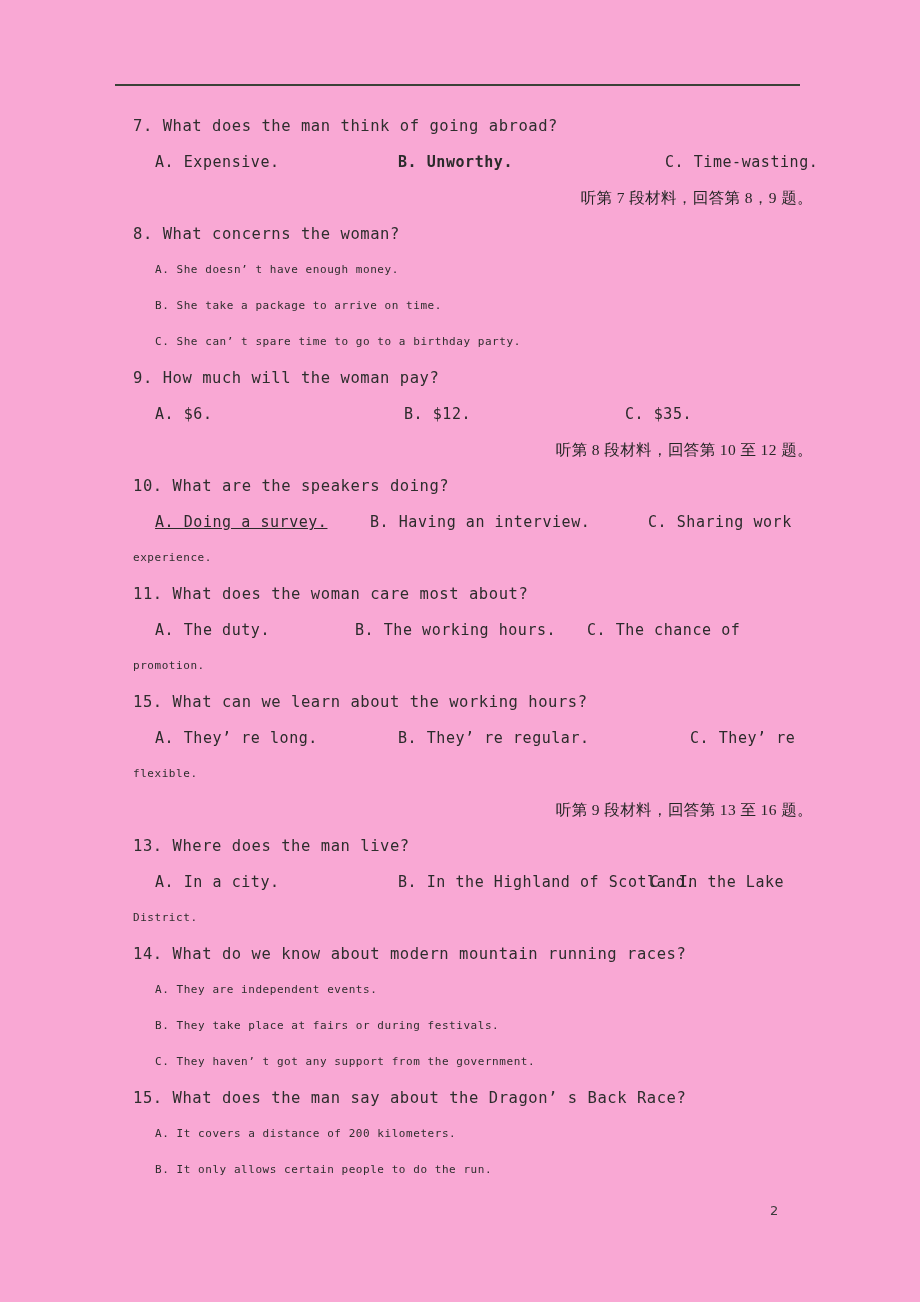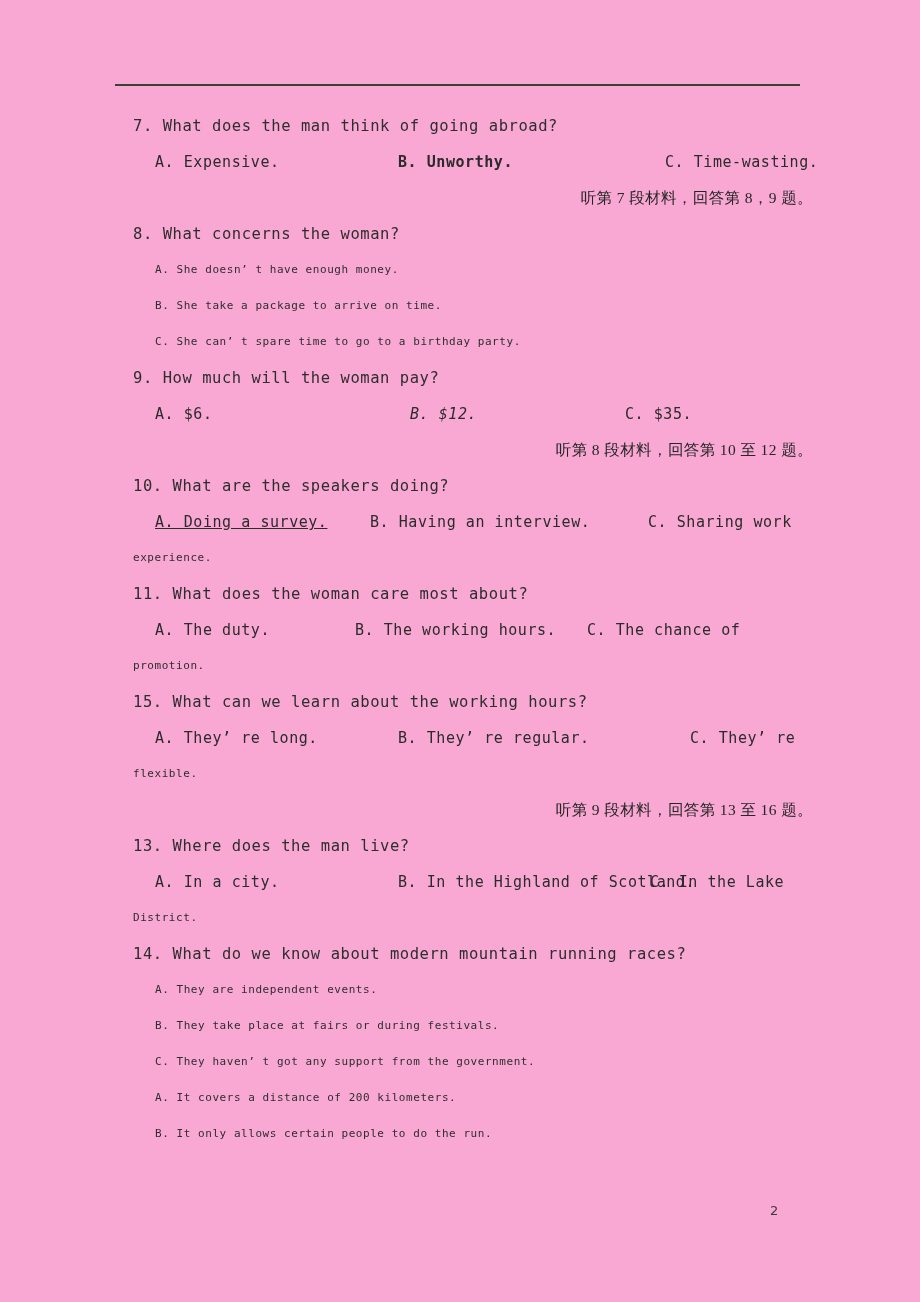--- a/index.html
+++ b/index.html
@@ -118,21 +118,21 @@
         <span style="left: 492px; margin-left: 40px;">C. Time-wasting.</span>
       </div>
       <div class="line cn">听第 7 段材料，回答第 8，9 题。</div>
       <div class="line stem">8. What concerns the woman?</div>
       <div class="line opt-line">A. She doesn’ t have enough money.</div>
       <div class="line opt-line">B. She take a package to arrive on time.</div>
       <div class="line opt-line">C. She can’ t spare time to go to a birthday party.</div>
       <div class="line stem">9. How much will the woman pay?</div>
       <div class="row3">
         <span style="left: 22px;">A. $6.</span>
-        <span style="left: 277px; font-style: italic;">B. $12.</span>
+        <span style="left: 271px;">B. $12.</span>
         <span style="left: 492px;">C. $35.</span>
       </div>
       <div class="line cn">听第 8 段材料，回答第 10 至 12 题。</div>
       <div class="line stem">10. What are the speakers doing?</div>
       <div class="row3">
         <span style="left: 22px; text-decoration: underline;">A. Doing a survey.</span>
         <span style="left: 237px;">B. Having an interview.</span>
         <span style="left: 515px;">C. Sharing work</span>
       </div>
       <div class="line cont">experience.</div>
@@ -155,19 +155,20 @@
       <div class="row3">
         <span style="left: 22px;">A. In a city.</span>
         <span style="left: 265px;">B. In the Highland of Scotland.</span>
         <span style="left: 517px;">C. In the Lake</span>
       </div>
       <div class="line cont">District.</div>
       <div class="line stem">14. What do we know about modern mountain running races?</div>
       <div class="line opt-line">A. They are independent events.</div>
       <div class="line opt-line">B. They take place at fairs or during festivals.</div>
       <div class="line opt-line">C. They haven’ t got any support from the government.</div>
+      <div class="line stem">15. What does the man say about the Dragon’ s Back Race?</div>
       <div class="line opt-line">A. It covers a distance of 200 kilometers.</div>
       <div class="line opt-line">B. It only allows certain people to do the run.</div>
     </div>
 
   <div class="page-number">2</div>
 
 </div>
 
 </body></html>

